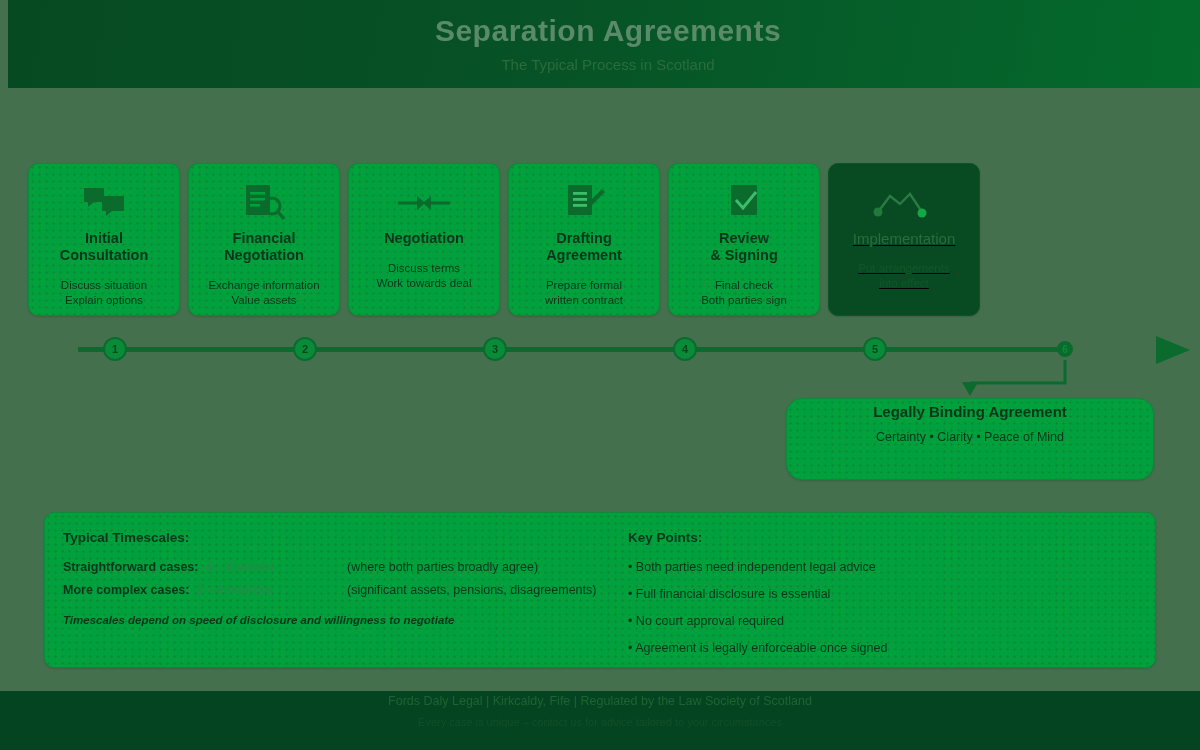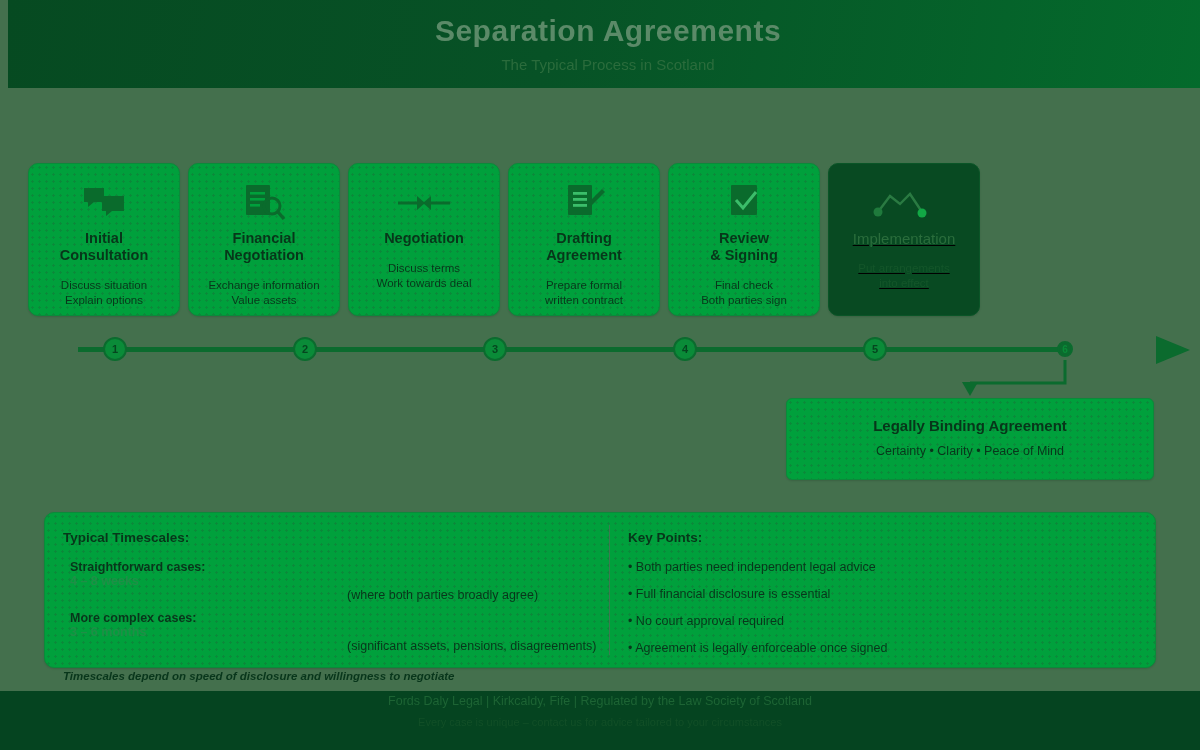--- a/index.html
+++ b/index.html
@@ -125,28 +125,28 @@
     font-size: 10px;
   }
 
   
   #connector { position: absolute; left: 0; top: 0; width: 1200px; height: 750px; pointer-events: none; }
 
   
   #outcome {
     position: absolute; left: 786px; top: 398px;
     width: 368px; height: 82px;
-    border-radius: 6px;
+    border-radius: 16px;
     background-color: #00a03c;
     background-image: radial-gradient(#0b8a3a 1px, transparent 1.1px);
     background-size: 7px 7px;
     border: 1px solid #0b8a3a;
     box-shadow: 0 1px 2px rgba(0,0,0,.13);
     text-align: center;
-    padding-top: 18px;
+    padding-top: 4px;
   }
   #outcome-title { font-size: 15px; font-weight: bold; color: #07361a; }
   #outcome-sub { margin-top: 10px; font-size: 12.5px; color: #08361b; }
 
   
   #info {
     position: absolute; left: 44px; top: 512px;
     width: 1112px; height: 156px;
     border-radius: 10px;
     background-color: #00a03c;
@@ -157,21 +157,21 @@
     display: flex;
   }
   #info-left { width: 564px; padding: 17px 0 0 18px; position: relative; }
   #info-divider { width: 1px; background: #3e7a52; margin: 12px 0; }
   #info-right { flex: 1; padding: 17px 0 0 18px; }
 
   .panel-heading {
     font-size: 13.5px; font-weight: bold; color: #07361a;
     margin-bottom: 15px;
   }
-  .ts-row { display: flex; align-items: baseline; margin-bottom: 9px; font-size: 12.5px; color: #08361b; flex-direction: column; }
+  .ts-row { display: flex; align-items: baseline; margin-bottom: 9px; font-size: 12.5px; color: #08361b; }
   .ts-label { font-weight: bold; }
   .ts-value { margin-left: 7px; font-weight: bold; color: #1f8f47; }
   .ts-note { margin-left: auto; padding-right: 8px; width: 262px; }
   .ts-foot { margin-top: 17px; font-size: 11.5px; font-style: italic; font-weight: bold; color: #08361b; }
 
   .kp-item { font-size: 12.5px; color: #08361b; margin-bottom: 13px; }
 
   
   #footer {
     position: absolute; left: 0; top: 691px;

